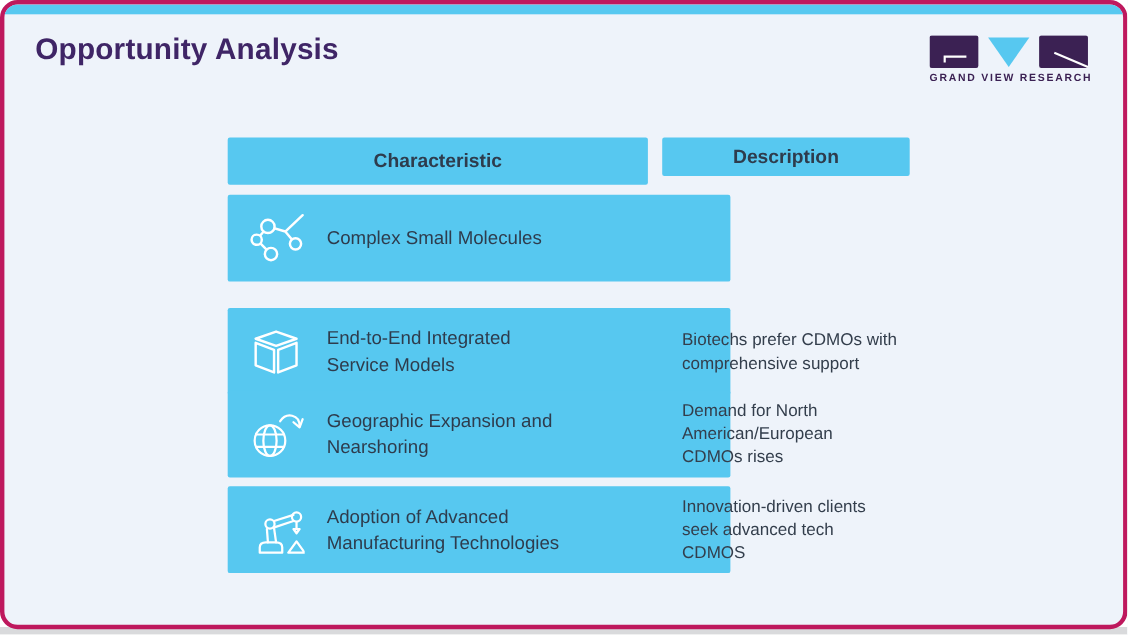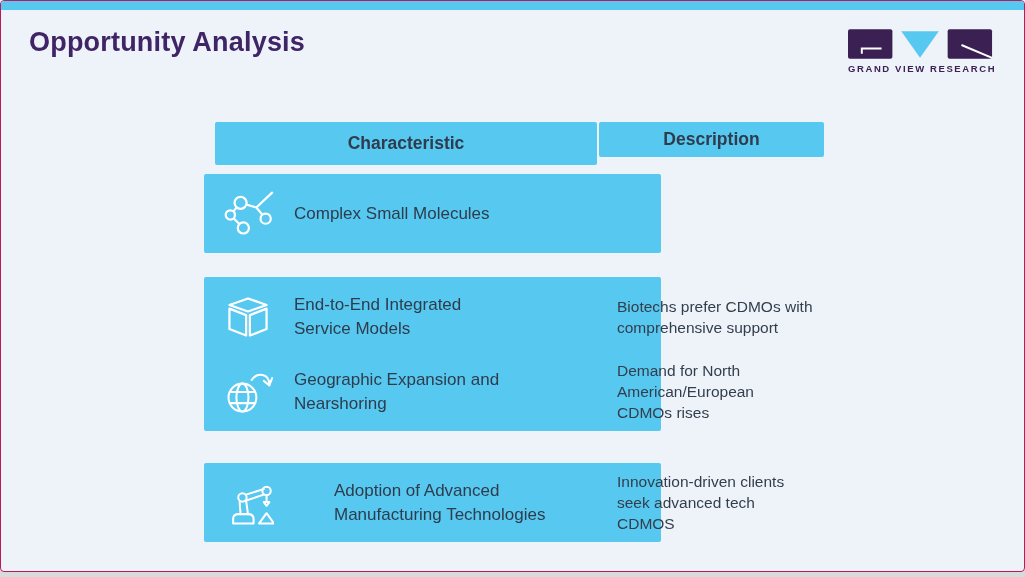--- a/index.html
+++ b/index.html
@@ -16,22 +16,22 @@
   .bottom-strip {
     position: absolute;
     left: 0; right: 0; bottom: 0;
     height: 7px;
     background: #d9dadc;
   }
   .card {
     position: absolute;
     top: 0; left: 0; right: 0; bottom: 5px;
     background: #eef3fa;
-    border: 1px solid #be185d;
-    border-radius: 4px;
+    border: 4px solid #be185d;
+    border-radius: 16px;
     overflow: hidden;
   }
   .topbar {
     position: absolute;
     top: 0; left: 0; right: 0;
     height: 9px;
     background: #57c8f0;
   }
   .page-title {
     position: absolute;
@@ -64,21 +64,21 @@
     position: absolute;
     background: #57c8f0;
     border-radius: 2px;
     display: flex;
     align-items: center;
     justify-content: center;
     font-size: 17.5px;
     font-weight: 700;
     color: #2e3c4d;
   }
-  .th-char { left: 203px; top: 121px; width: 382px; height: 43px; margin-left: 11px; }
+  .th-char { left: 203px; top: 121px; width: 382px; height: 43px; }
   .th-desc { left: 598px; top: 121px; width: 225px; height: 35px; }
 
   .char-box {
     position: absolute;
     left: 203px;
     width: 457px;
     height: 79px;
     background: #57c8f0;
     border-radius: 2px;
     display: flex;
@@ -107,21 +107,21 @@
     display: flex;
     align-items: center;
     font-size: 15.5px;
     line-height: 21px;
     color: #333e4c;
     white-space: pre-line;
   }
   .row-0 { top: 173px; }
   .row-1 { top: 276px; }
   .row-2 { top: 351px; }
-  .row-3 { top: 462px; gap: 40px; }
+  .row-3 { top: 438px; }
 </style>
 </head>
 <body>
 
 <div class="stage">
   <div class="bottom-strip"></div>
 
   <div class="card">
     <div class="topbar"></div>
 

